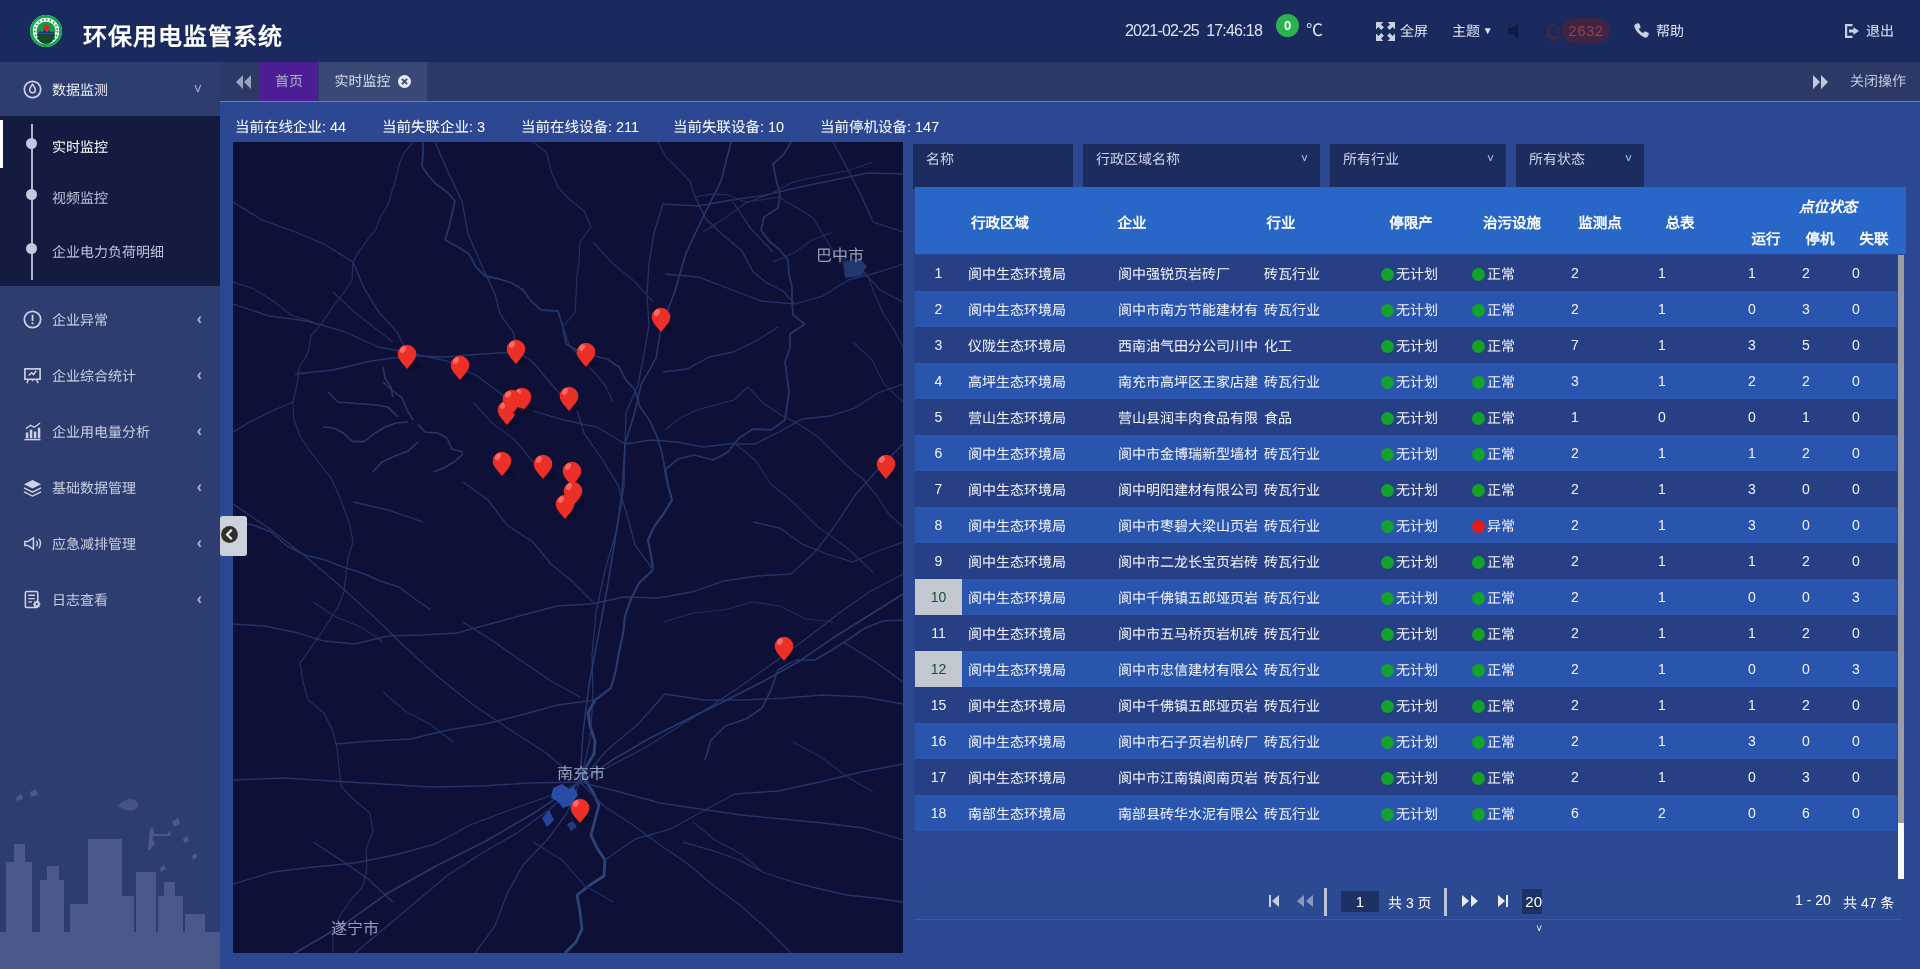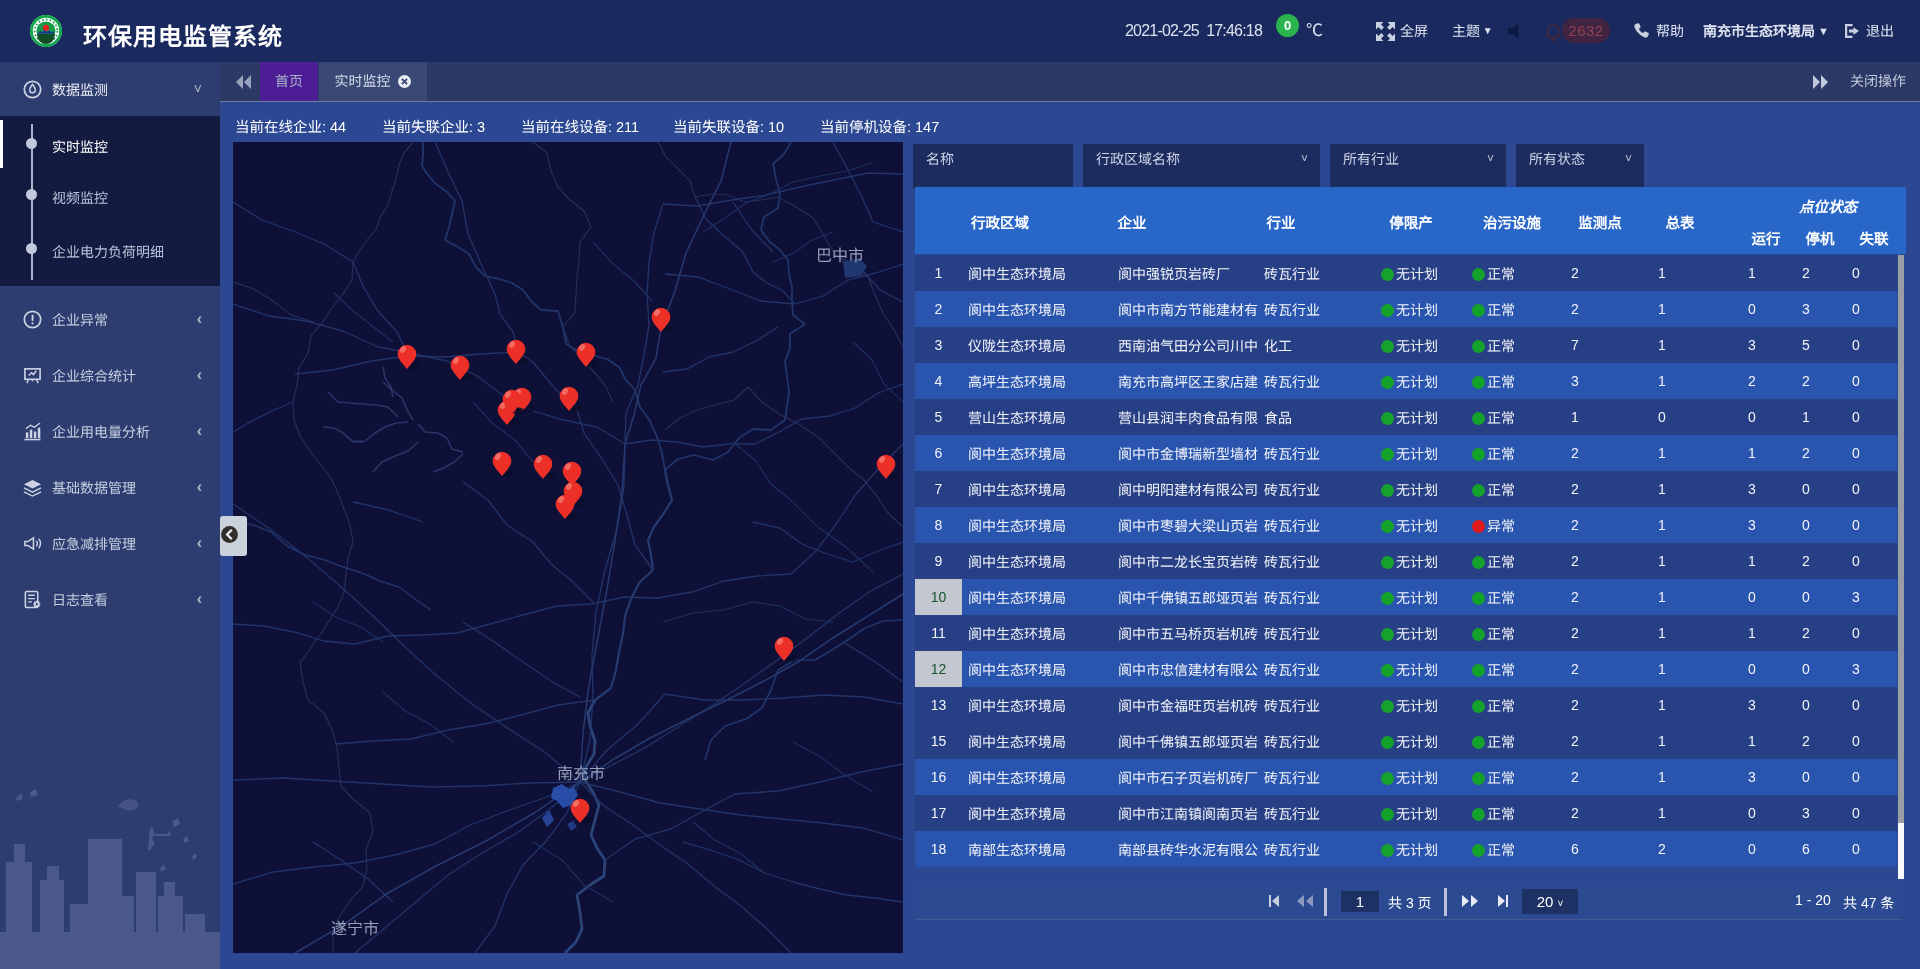--- a/index.html
+++ b/index.html
@@ -69,21 +69,20 @@
       <path fill="#0d1b45" d="M1 5h4.5L11 .5v15L5.5 11H1z" stroke="#0a1638" stroke-width="1"></path>
     </svg>
   <svg class="abs" style="left:1545px;top:22px" width="17" height="19" viewBox="0 0 18 20">
       <path fill="none" stroke="#43283e" stroke-width="1.6" d="M9 2.5A5.5 5.5 0 0 1 14.5 8v5l1.7 2.5H1.8L3.5 13V8A5.5 5.5 0 0 1 9 2.5zM7 17.5h4a2 2 0 0 1-4 0z"></path>
     </svg>
   <div class="abs" style="left:1562px;top:18px;width:48px;height:25px;border-radius:13px;background:#412342;color:#8f4350;font-size:15px;text-align:center;line-height:25px;letter-spacing:0.5px">2632</div>
   <svg class="abs" style="left:1633px;top:23px" width="16" height="16" viewBox="0 0 16 16">
       <path fill="#c9d0e2" d="M3.2.8 5 .2c.5-.2 1 .1 1.3.6l1.2 2.6c.2.5.1 1-.3 1.3L5.9 5.9c.7 1.6 2.6 3.5 4.2 4.2l1.2-1.3c.3-.4.8-.5 1.3-.3l2.6 1.2c.5.2.8.8.6 1.3l-.6 1.8c-.5 1.4-2 2.2-3.4 1.7C7.6 12.9 3.1 8.4 1.5 4.2 1 2.8 1.8 1.3 3.2.8z"></path>
     </svg>
   <div class="hitem" style="left:1656px">帮助</div>
-  <div class="hitem" style="left:1703px;font-weight:bold">南充市生态环境局<span style="font-size:11px;vertical-align:1px"> ▼</span></div>
   <svg class="abs" style="left:1843px;top:23px" width="17" height="16" viewBox="0 0 17 16">
       <path fill="#c9d0e2" d="M2 1h7.5v2.2H4.2v9.6h5.3V15H2zM10.5 4.2 16 8l-5.5 3.8V9.5H6v-3h4.5z"></path>
     </svg>
   <div class="hitem" style="left:1866px">退出</div>
 </div>
 
 <div id="sidebar">
   <div class="mitem" style="height:54px">
     <svg class="mi" viewBox="0 0 20 20">
         <circle cx="10" cy="10" r="8.6" fill="none" stroke="#cdd3e4" stroke-width="1.8"></circle>
@@ -574,34 +573,20 @@
               <td style="padding-left:21px"><span class="dot"></span>无计划</td>
               <td style="padding-left:21px"><span class="dot"></span>正常</td>
               <td class="num">2</td>
               <td class="num">1</td>
               <td class="num">0</td>
               <td class="num">0</td>
               <td class="num">3</td>
               <td></td>
             </tr>
 <tr class="odd">
-              <td class="num">13</td>
-              <td style="padding-left:6px">阆中生态环境局</td>
-              <td style="padding-left:13px">阆中市金福旺页岩机砖</td>
-              <td style="padding-left:6px">砖瓦行业</td>
-              <td style="padding-left:21px"><span class="dot"></span>无计划</td>
-              <td style="padding-left:21px"><span class="dot"></span>正常</td>
-              <td class="num">2</td>
-              <td class="num">1</td>
-              <td class="num">3</td>
-              <td class="num">0</td>
-              <td class="num">0</td>
-              <td></td>
-            </tr>
-<tr class="odd">
               <td class="num">15</td>
               <td style="padding-left:6px">阆中生态环境局</td>
               <td style="padding-left:13px">阆中千佛镇五郎垭页岩</td>
               <td style="padding-left:6px">砖瓦行业</td>
               <td style="padding-left:21px"><span class="dot"></span>无计划</td>
               <td style="padding-left:21px"><span class="dot"></span>正常</td>
               <td class="num">2</td>
               <td class="num">1</td>
               <td class="num">1</td>
               <td class="num">2</td>
@@ -663,20 +648,20 @@
       <div class="abs" style="left:409px;top:5px;width:3px;height:28px;background:#b9c2d8"></div>
       <div class="abs" style="left:426px;top:8px;width:38px;height:21px;background:#1e3164;color:#fff;text-align:center;line-height:21px;font-size:15px">1</div>
       <div class="abs" style="left:473px;top:9px">共 3 页</div>
       <div class="abs" style="left:529px;top:5px;width:3px;height:28px;background:#b9c2d8"></div>
       <svg class="abs" style="left:546px;top:10px" width="18" height="16" viewBox="0 0 18 16">
           <path fill="#e8ebf3" d="M1 2l7 6-7 6zM10 2l7 6-7 6z"></path>
         </svg>
       <svg class="abs" style="left:580px;top:10px" width="16" height="16" viewBox="0 0 16 16">
           <path fill="#e8ebf3" d="M3 2l7 6-7 6zM11 2h2v12h-2z"></path>
         </svg>
-      <div class="abs" style="left:607px;top:6px;width:56px;height:25px;background:#1e3164;color:#fff;font-size:15px;text-align:center;line-height:25px">20 <span style="font-size:10px">˅</span></div>
+      <div class="abs" style="left:607px;top:6px;width:20px;height:25px;background:#1e3164;color:#fff;font-size:15px;text-align:right;line-height:25px">20 <span style="font-size:10px">˅</span></div>
       <div class="abs" style="left:880px;top:9px">1 - 20</div>
       <div class="abs" style="left:928px;top:9px">共 47 条</div>
     </div>
     <div id="sbar"></div>
     <div id="sthumb"></div>
   </div>
 </div>
 
 </body></html>

